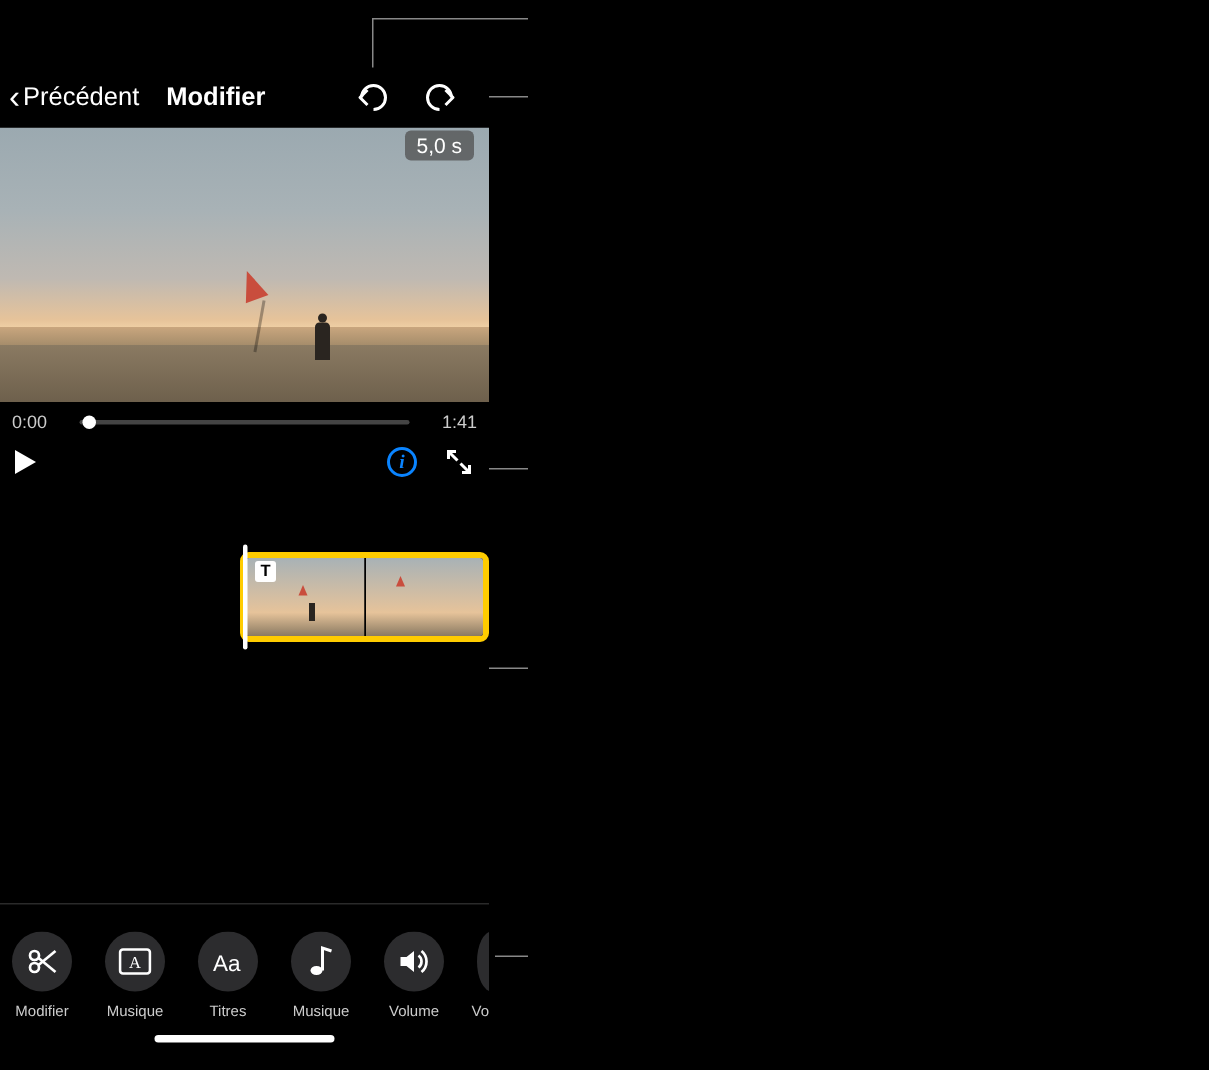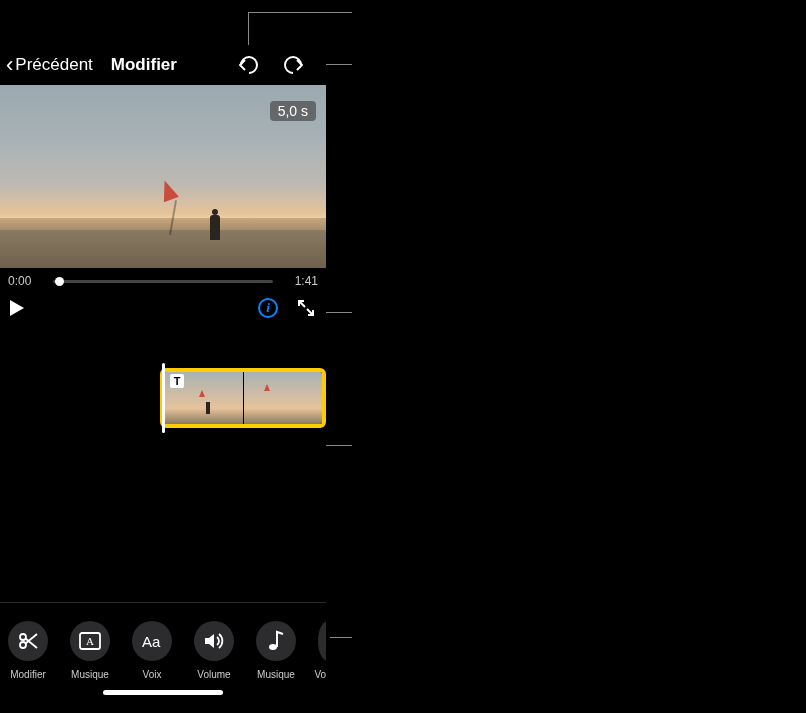--- a/index.html
+++ b/index.html
@@ -134,21 +134,21 @@
       position: absolute;
       top: -6px;
       left: 2px;
       width: 6px;
       height: 6px;
       background: #2a2520;
       border-radius: 50%;
     }
     .duration-badge {
       position: absolute;
-      top: 16px;
+      top: 2px;
       right: 10px;
       background: rgba(80,80,80,0.75);
       color: #fff;
       font-size: 14px;
       padding: 2px 8px;
       border-radius: 4px;
     }
     .scrubber {
       display: flex;
       align-items: center;
@@ -433,44 +433,44 @@
         </div>
         <div class="tool-label">Musique</div>
       </div>
 
       <div class="tool">
         <div class="tool-btn">
           <svg width="24" height="18" viewBox="0 0 24 18">
             <text x="2" y="15" fill="#fff" font-size="15" font-weight="500">Aa</text>
           </svg>
         </div>
-        <div class="tool-label">Voix</div>
+        <div class="tool-label">Titres</div>
+      </div>
+
+      <div class="tool">
+        <div class="tool-btn">
+          <svg width="18" height="22" viewBox="0 0 18 22">
+            <ellipse cx="6" cy="17" rx="4" ry="3" fill="#fff"></ellipse>
+            <path d="M10 17 L10 2 L16 4" fill="none" stroke="#fff" stroke-width="2"></path>
+          </svg>
+        </div>
+        <div class="tool-label">Musique</div>
       </div>
 
       <div class="tool">
         <div class="tool-btn">
           <svg width="22" height="20" viewBox="0 0 22 20">
             <path d="M2 7 L6 7 L11 3 L11 17 L6 13 L2 13 Z" fill="#fff"></path>
             <path d="M14 6 A 5 5 0 0 1 14 14" fill="none" stroke="#fff" stroke-width="1.8"></path>
             <path d="M16 3 A 9 9 0 0 1 16 17" fill="none" stroke="#fff" stroke-width="1.8"></path>
           </svg>
         </div>
         <div class="tool-label">Volume</div>
       </div>
 
-      <div class="tool">
-        <div class="tool-btn">
-          <svg width="18" height="22" viewBox="0 0 18 22">
-            <ellipse cx="6" cy="17" rx="4" ry="3" fill="#fff"></ellipse>
-            <path d="M10 17 L10 2 L16 4" fill="none" stroke="#fff" stroke-width="2"></path>
-          </svg>
-        </div>
-        <div class="tool-label">Musique</div>
-      </div>
-
       <div class="tool" style="min-width:20px;">
         <div class="tool-btn" style="width:20px; overflow:hidden;">
         </div>
         <div class="tool-label">Voix h</div>
       </div>
 
     </div>
     <div class="home-indicator"></div>
   </div>
 

